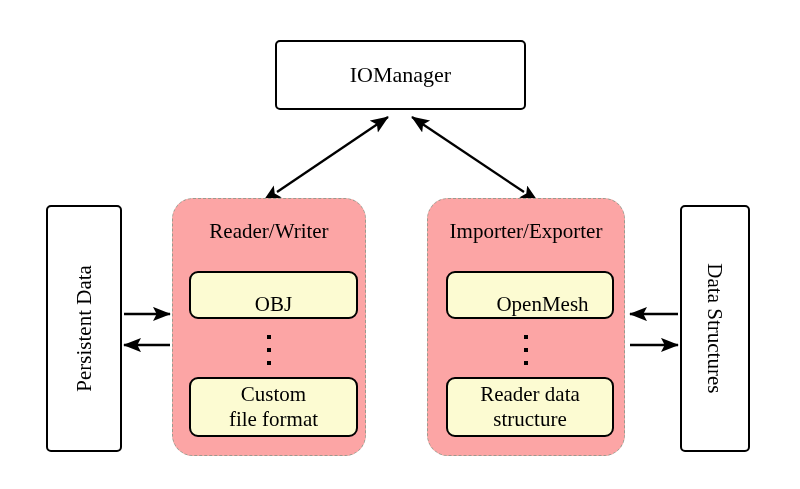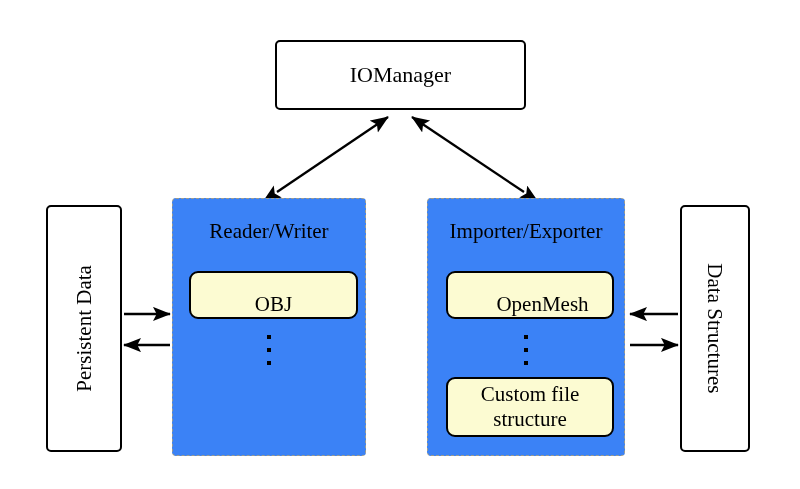--- a/index.html
+++ b/index.html
@@ -42,22 +42,22 @@
   }
   .inner-box {
     border: 2.2px solid #000000;
     border-radius: 9px;
     background: #FCFBD2;
   }
   .panel {
     position: absolute;
     box-sizing: border-box;
     border: 1.6px dashed #9b9b8e;
-    border-radius: 4px;
-    background: #3b82f6;
+    border-radius: 21px;
+    background: #fca5a5;
   }
   .panel-title {
     position: absolute;
     left: 0;
     right: 0;
     text-align: center;
     font-size: 21px;
     white-space: nowrap;
   }
   .vdots {
@@ -202,36 +202,42 @@
     <div class="node inner-box slot-a">
       <span>OBJ</span>
     </div>
 
     <div class="vdots slot-dots">
       <span></span>
         <span></span>
         <span></span>
     </div>
 
+    <div class="node inner-box slot-b">
+      <span>
+        <span>Custom</span><br>
+        <span>file format</span>
+      </span>
+    </div>
   </div>
 
   <div id="panel-ie" class="panel">
     <div class="panel-title">Importer/Exporter</div>
 
     <div class="node inner-box slot-a">
       <span>OpenMesh</span>
     </div>
 
     <div class="vdots slot-dots">
       <span></span>
         <span></span>
         <span></span>
     </div>
 
     <div class="node inner-box slot-b">
       <span>
-        <span>Custom file</span><br>
+        <span>Reader data</span><br>
         <span>structure</span>
       </span>
     </div>
   </div>
 
 </div>
 
 </body></html>

